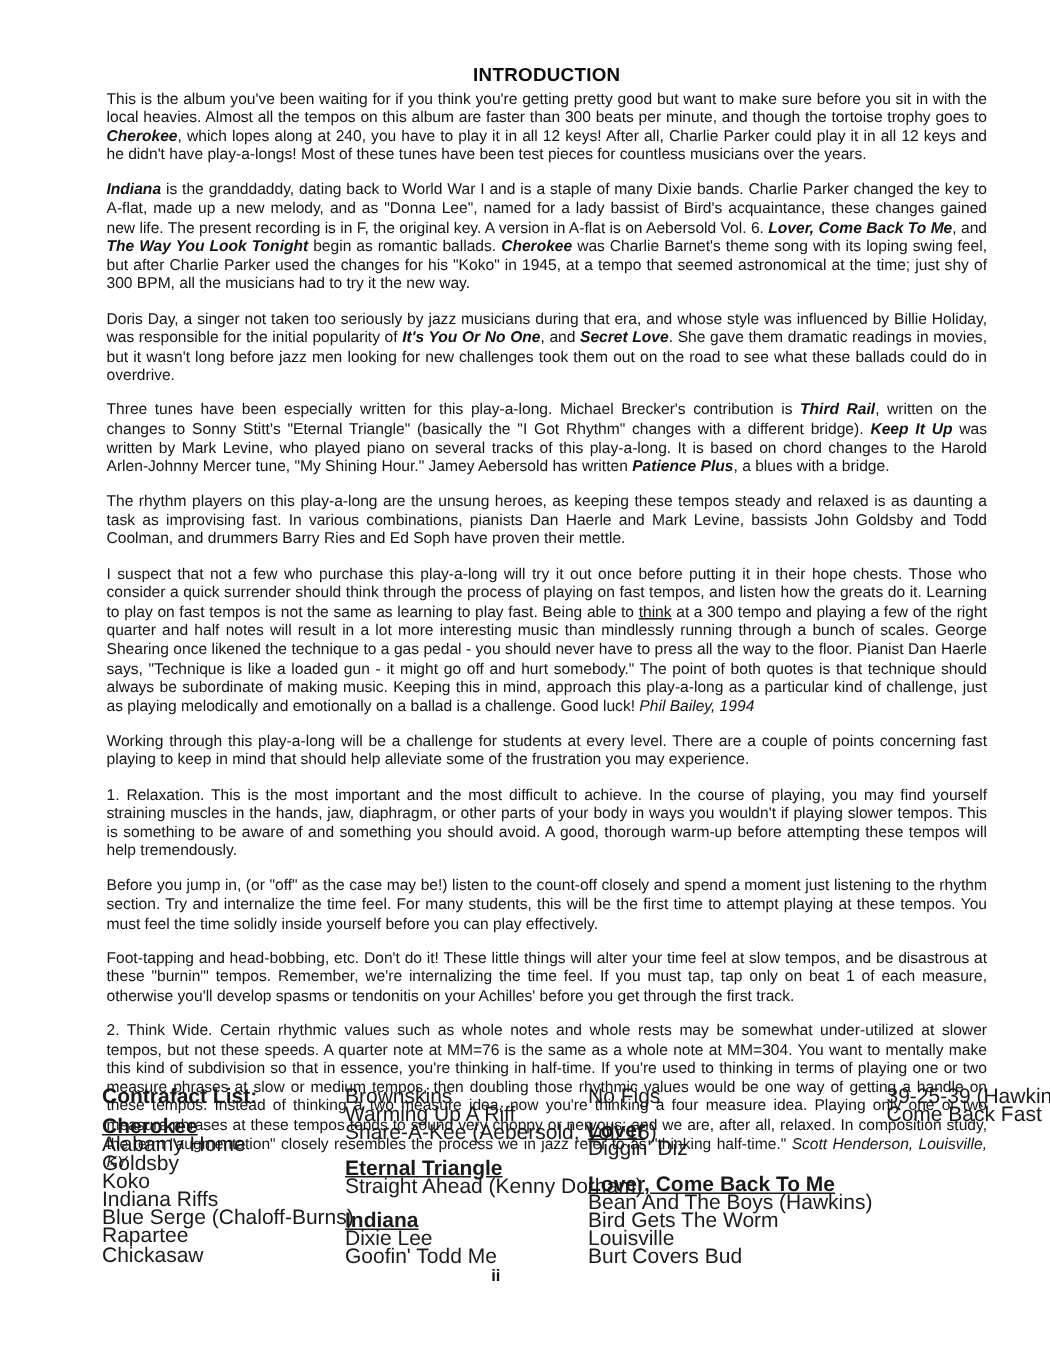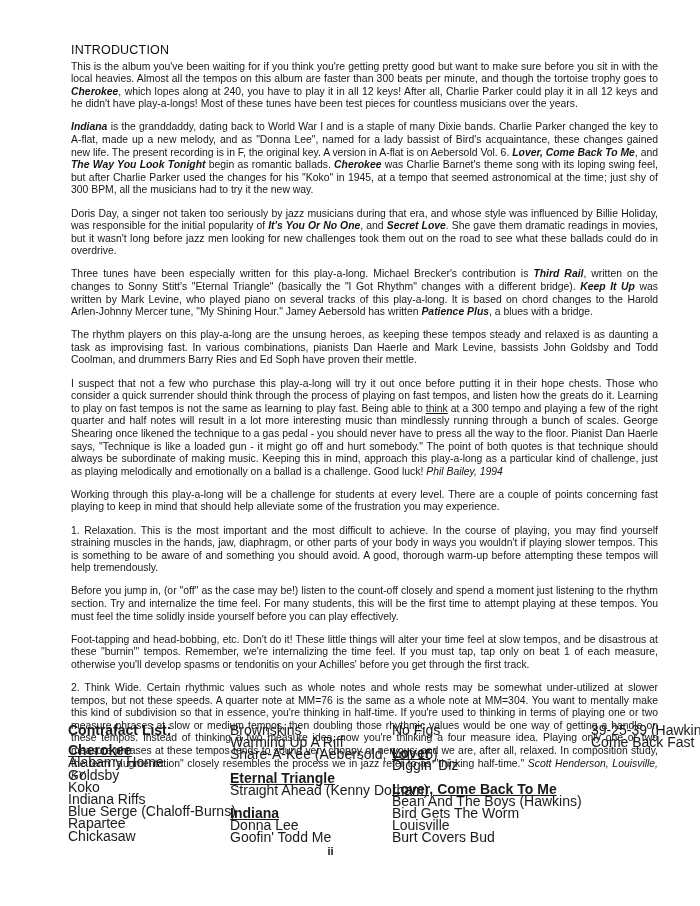--- a/index.html
+++ b/index.html
@@ -3,21 +3,21 @@
 <meta charset="utf-8">
 <style>
   html, body { margin: 0; padding: 0; background: #ffffff; }
   body { width: 700px; height: 906px; position: relative; overflow: hidden; }
   .page {
     position: absolute; left: 71px; top: 44px; width: 587px;
     font-family: "Liberation Sans", sans-serif;
     font-size: 10.4px; line-height: 12.6px; color: #151515;
   }
   .title {
-    font-weight: normal; font-size: 12.5px;
+    text-align: center; font-weight: bold; font-size: 12.5px;
     margin: 0 0 4px 0; letter-spacing: 0.2px; color: #0e0e0e;
   }
   .para { margin: 0 0 10.5px 0; text-align: justify; text-align-last: left; }
   .para b { font-style: italic; font-weight: bold; }
   .para i { font-style: italic; }
   .para u { text-decoration: underline; }
   .contra {
     position: absolute; left: 68px; top: 724px; width: 600px; height: 120px;
     font-family: "Liberation Sans", sans-serif; font-size: 14px; line-height: 12.2px; color: #1a1a1a;
   }
@@ -77,21 +77,21 @@
           <div class="item">Brownskins</div>
           <div class="item">Warming Up A Riff</div>
           <div class="item">Share-A-Kee (Aebersold, Vol. 15)</div>
         </div>
         <div class="group">
           <div class="group-title">Eternal Triangle</div>
           <div class="item">Straight Ahead (Kenny Dorham)</div>
         </div>
         <div class="group">
           <div class="group-title">Indiana</div>
-          <div class="item">Donna Lee</div>
+          <div class="item">Dixie Lee</div>
           <div class="item">Goofin' Todd Me</div>
         </div>
       </div>
     </div>
   <div class="col col3">
       <div class="col-body">
         <div class="group">
           <div class="item">No Figs</div>
         </div>
         <div class="group">

